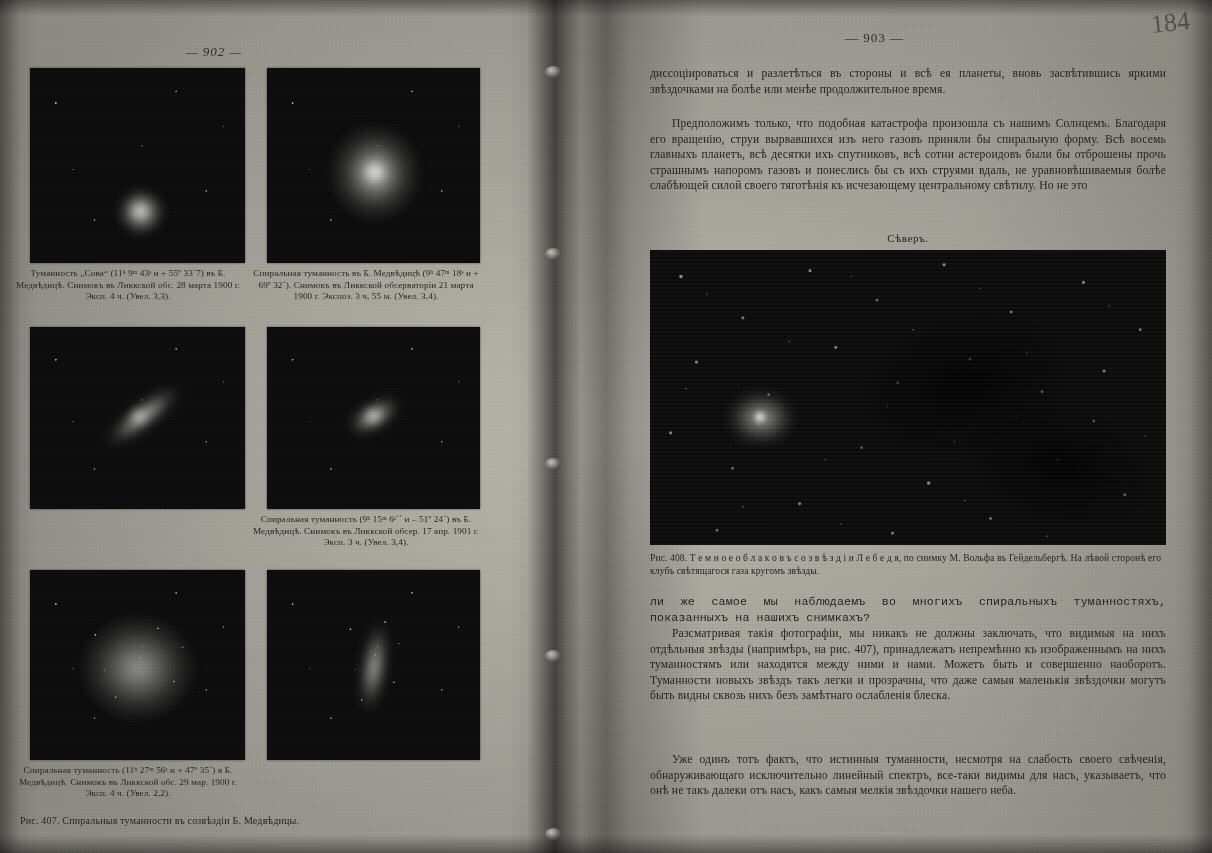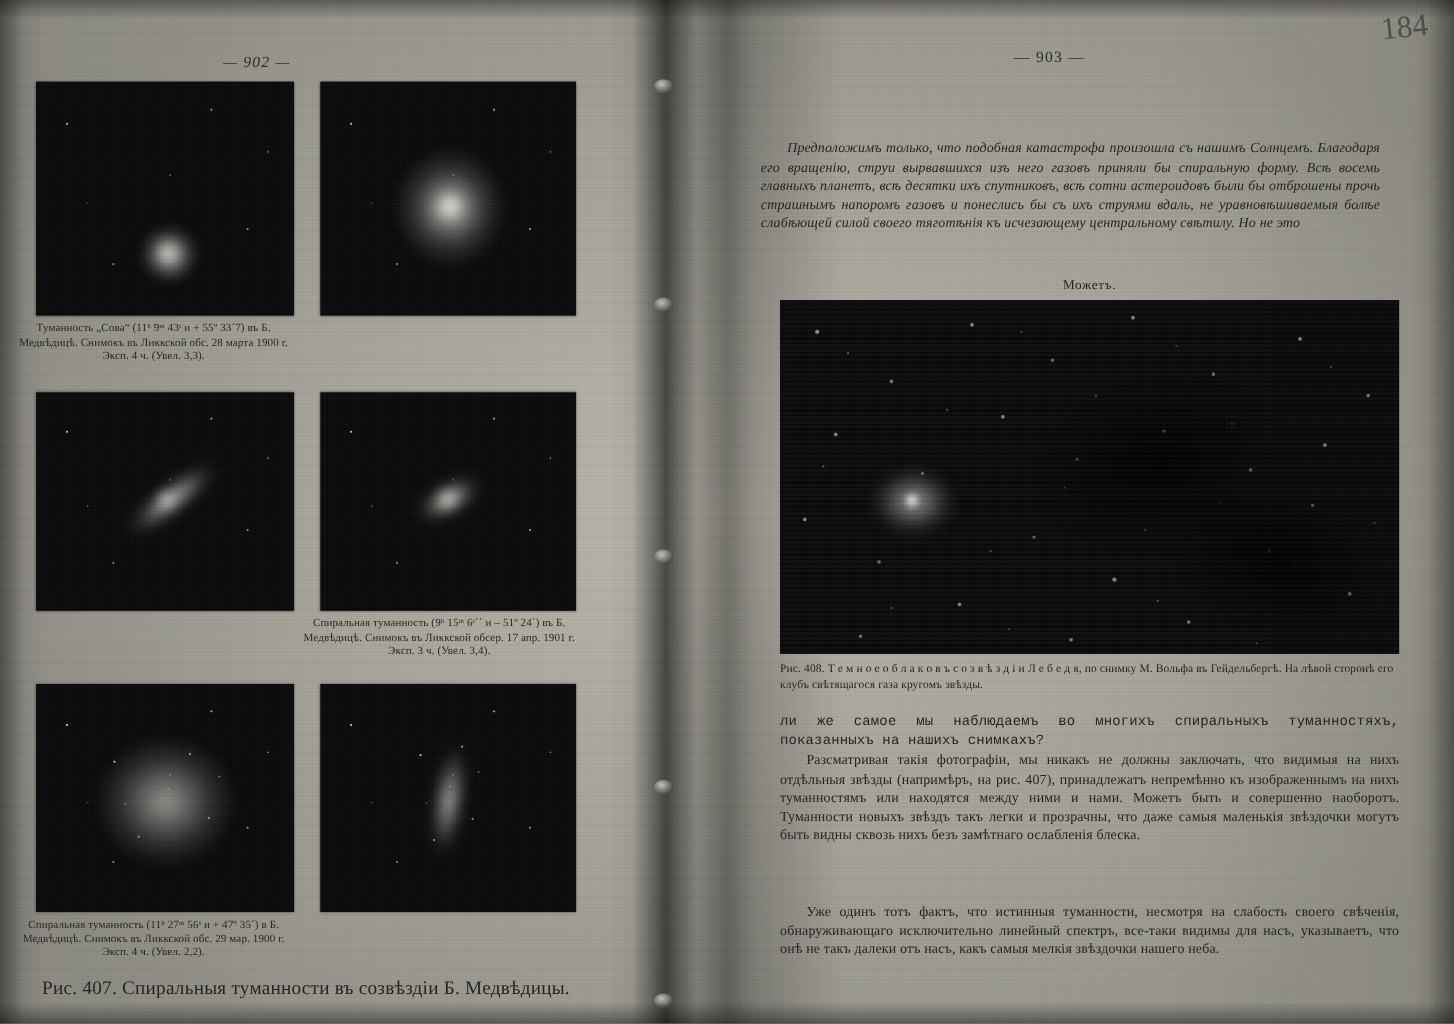--- a/index.html
+++ b/index.html
@@ -104,23 +104,23 @@
     font-family: "Liberation Serif", serif;
     font-size: 9.2px;
     line-height: 11.5px;
     color: #26241f;
     text-align: center;
     letter-spacing: .1px;
   }
   .fig-caption {
     position: absolute;
     font-family: "Liberation Serif", serif;
-    font-size: 16px;
+    font-size: 10px;
     color: #24221e;
-    text-align: center;
+    text-align: left;
     letter-spacing: .2px;
   }
   
   .body-col {
     position: absolute;
     font-family: "Liberation Serif", serif;
     font-size: 11.6px;
     line-height: 15.6px;
     color: #23211d;
     text-align: justify;
@@ -244,20 +244,21 @@
     <div class="glow" style="left:88px; top:122px; width:46px; height:44px; background: radial-gradient(circle, rgba(210,210,205,.85), rgba(120,120,118,.25) 60%, rgba(0,0,0,0) 75%);"></div>
     <div class="glow" style="left:100px; top:134px; width:20px; height:18px; background: radial-gradient(circle, rgba(240,240,238,.9), rgba(0,0,0,0) 70%);"></div>
   </div>
   <div class="caption" style="left:14px; top:268px; width:228px;">Туманность „Сова“  (11ʰ 9ᵐ 43ˢ и + 55º 33´7) въ Б. Медвѣдицѣ. Снимокъ въ Ликкской обс. 28 марта 1900 г. Эксп. 4 ч. (Увел. 3,3).</div>
 
   <div class="plate" style="left:267px; top:68px; width:213px; height:195px;">
     <div class="stars"></div>
     <div class="glow" style="left:62px; top:56px; width:92px; height:98px; background: radial-gradient(ellipse, rgba(215,215,210,.85), rgba(130,130,126,.30) 45%, rgba(0,0,0,0) 72%);"></div>
     <div class="glow" style="left:96px; top:92px; width:24px; height:24px; background: radial-gradient(circle, rgba(250,250,248,.95), rgba(0,0,0,0) 70%);"></div>
   </div>
+  <div class="caption" style="left:250px; top:268px; width:232px;">Спиральная туманность въ Б. Медвѣдицѣ (9ʰ 47ᵐ 18ˢ и + 69º 32´). Снимокъ въ Ликкской обсерваторіи 21 марта 1900 г. Экспоз. 3 ч, 55 м. (Увел. 3,4).</div>
 
   <div class="plate" style="left:30px; top:327px; width:215px; height:182px;">
     <div class="stars"></div>
     <div class="glow" style="left:58px; top:48px; width:110px; height:82px; transform:rotate(-38deg); background: radial-gradient(ellipse 55% 22% at 50% 50%, rgba(220,220,215,.85), rgba(120,120,116,.25) 55%, rgba(0,0,0,0) 78%);"></div>
     <div class="glow" style="left:100px; top:82px; width:16px; height:14px; background: radial-gradient(circle, rgba(250,250,248,.9), rgba(0,0,0,0) 70%);"></div>
   </div>
 
   <div class="plate" style="left:267px; top:327px; width:213px; height:182px;">
     <div class="stars"></div>
     <div class="glow" style="left:70px; top:58px; width:74px; height:62px; transform:rotate(-30deg); background: radial-gradient(ellipse 52% 32% at 50% 50%, rgba(218,218,212,.85), rgba(120,120,116,.25) 55%, rgba(0,0,0,0) 78%);"></div>
@@ -280,29 +281,32 @@
 
   <div class="fig-caption" style="left:20px; top:815px; width:470px;">Рис. 407. Спиральныя туманности въ созвѣздіи Б. Медвѣдицы.</div>
 
   <div class="gutter"></div>
   <div class="binding-dot" style="top:66px;"></div>
   <div class="binding-dot" style="top:248px;"></div>
   <div class="binding-dot" style="top:458px;"></div>
   <div class="binding-dot" style="top:650px;"></div>
   <div class="binding-dot" style="top:828px;"></div>
 
-  <div class="page-num" style="left:845px; top:40px;">— 903 —</div>
-
-
-  <div class="body-col" style="left:634px; top:116px; width:516px;font-style:italic;">
+  <div class="page-num" style="left:845px; top:30px;">— 903 —</div>
+
+  <div class="body-col" style="left:650px; top:66px; width:516px;">
+    <p class="noind">диссоціироваться и разлетѣться въ стороны и всѣ ея планеты, вновь засвѣтившись яркими звѣздочками на болѣе или менѣе продолжительное время.</p>
+  </div>
+
+  <div class="body-col" style="left:650px; top:116px; width:516px;">
     <p>Предположимъ только, что подобная катастрофа произошла съ нашимъ Солнцемъ. Благодаря его вращенію, струи вырвавшихся изъ него газовъ приняли бы спиральную форму. Всѣ восемь главныхъ планетъ, всѣ десятки ихъ спутниковъ, всѣ сотни астероидовъ были бы отброшены прочь страшнымъ напоромъ газовъ и понеслись бы съ ихъ струями вдаль, не уравновѣшиваемыя болѣе слабѣющей силой своего тяготѣнія къ исчезающему центральному свѣтилу. Но не это</p>
   </div>
 
   <div class="body-col sig" style="left:650px; top:231px; width:516px;">
-    <span>Можетъ.</span>
+    <span>Сѣверъ.</span>
   </div>
 
   <div class="darkcloud" style="left:650px; top:250px; width:516px; height:295px;">
     <div class="field"></div>
     <div class="field2"></div>
     <div class="neb" style="left:78px; top:142px; width:66px; height:52px; background: radial-gradient(ellipse, rgba(185,185,180,.85), rgba(90,90,88,.3) 55%, rgba(0,0,0,0) 78%);"></div>
     <div class="neb" style="left:102px; top:160px; width:16px; height:14px; filter: blur(2px); background: radial-gradient(circle, rgba(250,250,248,.95), rgba(0,0,0,0) 70%);"></div>
     <div class="dark-lane" style="left:200px; top:60px; width:230px; height:150px; transform: rotate(-14deg);"></div>
     <div class="dark-lane" style="left:310px; top:150px; width:200px; height:130px; transform: rotate(18deg);"></div>
     <div class="scanline-overlay"></div>

